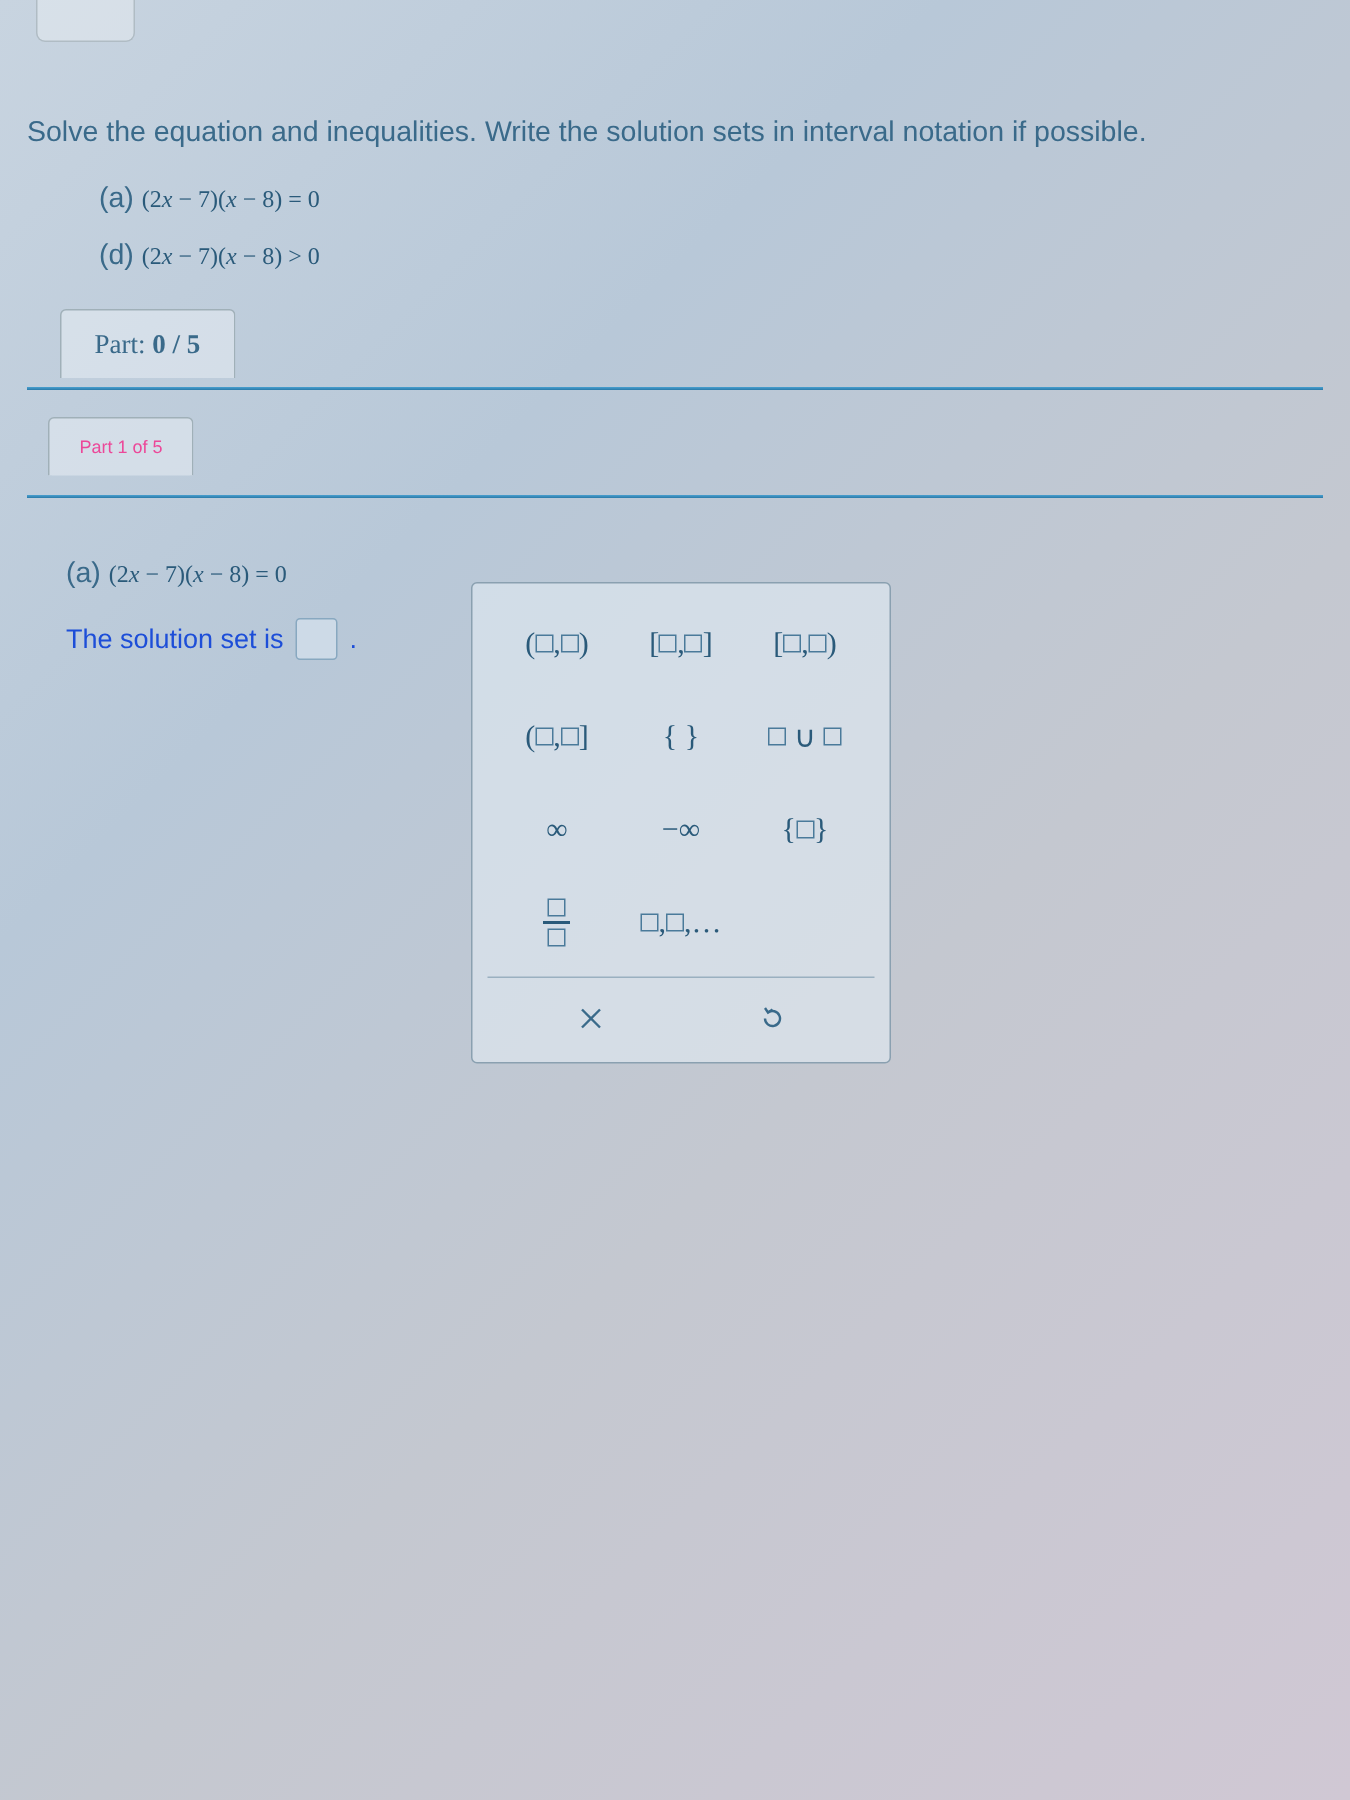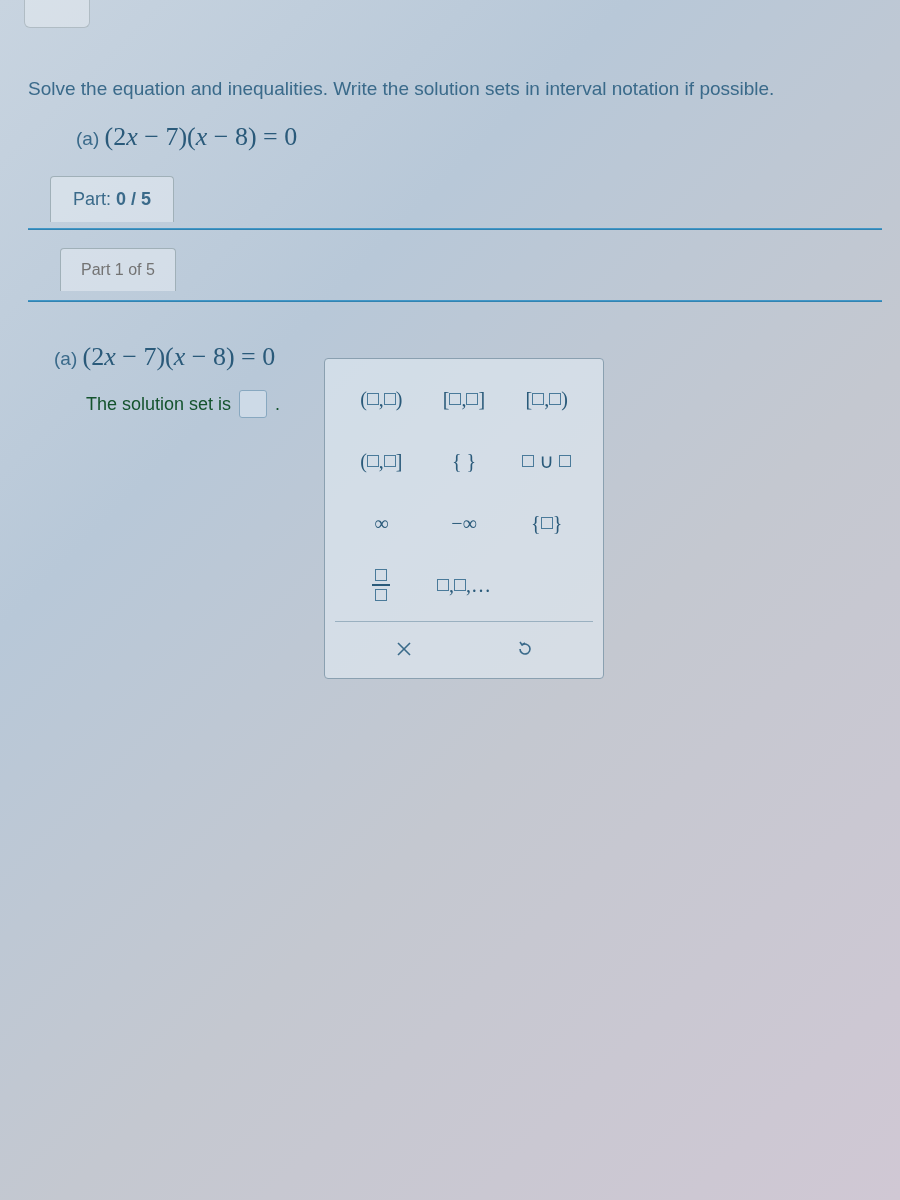--- a/index.html
+++ b/index.html
@@ -8,55 +8,56 @@
     padding: 0;
     font-family: Arial, Helvetica, sans-serif;
     background: linear-gradient(135deg, #c8d4e0 0%, #b8c8d8 30%, #c4c8d0 60%, #d0c8d4 100%);
     width: 900px;
     height: 1200px;
     color: #2a5a7a;
     font-size: 18px;
     position: relative;
   }
   .page {
-    padding: 78px 18px 0 28px;
+    padding: 78px 18px 0 18px;
   }
   .instruction {
     color: #3a6a8a;
     margin-bottom: 22px;
     font-size: 19px;
   }
   .problem-list {
     padding-left: 48px;
   }
   .problem-line {
     margin: 16px 0;
     color: #2a5a7a;
     font-size: 19px;
   }
   .problem-line .label {
     color: #3a6a8a;
   }
   .math {
     font-family: 'Times New Roman', serif;
-    font-size: 26px;
+    font-size: 16px;
   }
   .math .x { font-style: italic; }
   .clickable-hr {
     height: 2px;
     background: linear-gradient(to bottom, #4aa0d0, #2a7aa8);
     border: none;
     margin: 0;
     width: 100%;
   }
   .part-progress-wrap {
     margin-top: 24px;
     margin-bottom: 2px;
     position: relative;
     height: 50px;
+    font-family: Liberation Serif, serif;
   }
   .part-progress-box {
     position: absolute;
     left: 22px;
     top: 0;
     border: 1px solid #a0b0b8;
     border-bottom: none;
     border-radius: 4px 4px 0 0;
     padding: 12px 22px;
     background: rgba(240,244,248,0.45);
@@ -68,40 +69,39 @@
     margin-top: 2px;
     position: relative;
   }
   .part-header-wrap {
     position: relative;
     height: 52px;
     margin-top: 18px;
   }
   .part-header-box {
     position: absolute;
-    left: 32px;
+    left: 14px;
     border: 1px solid #a0b0b8;
     border-bottom: none;
     border-radius: 4px 4px 0 0;
     padding: 12px 20px;
     background: rgba(240,244,248,0.45);
-    color: #737373;
-    font-size: 16px;
+    color: #ec4899;
+    font-size: 12px;
   }
   .answer-area {
     padding: 24px 24px 0 26px;
     position: relative;
   }
   .answer-line {
     margin-top: 18px;
     display: flex;
     align-items: center;
     gap: 8px;
-    color: #14532d;
-    margin-left: 32px;
+    color: #1d4ed8;
   }
   .answer-input-box {
     width: 28px;
     height: 28px;
     border: 1px solid #88a8c0;
     background: rgba(230,240,250,0.45);
     border-radius: 3px;
   }
   .palette {
     position: absolute;
@@ -188,20 +188,24 @@
 <div class="top-left-fragment"></div>
 
 <div class="page">
 
   <div class="instruction">Solve the equation and inequalities. Write the solution sets in interval notation if possible.</div>
 
   <div class="problem-list">
     <div class="problem-line">
       <span class="label">(a)</span>
       <span class="math">(2<span class="x">x</span> − 7)(<span class="x">x</span> − 8) = 0</span>
+    </div>
+    <div class="problem-line">
+      <span class="label">(d)</span>
+      <span class="math">(2<span class="x">x</span> − 7)(<span class="x">x</span> − 8) &gt; 0</span>
     </div>
   </div>
 
   <div class="part-progress-wrap">
     <div class="part-progress-box">
       <span>Part:</span>
       <span class="bold">0 / 5</span>
     </div>
   </div>
   <div class="clickable-hr"></div>

